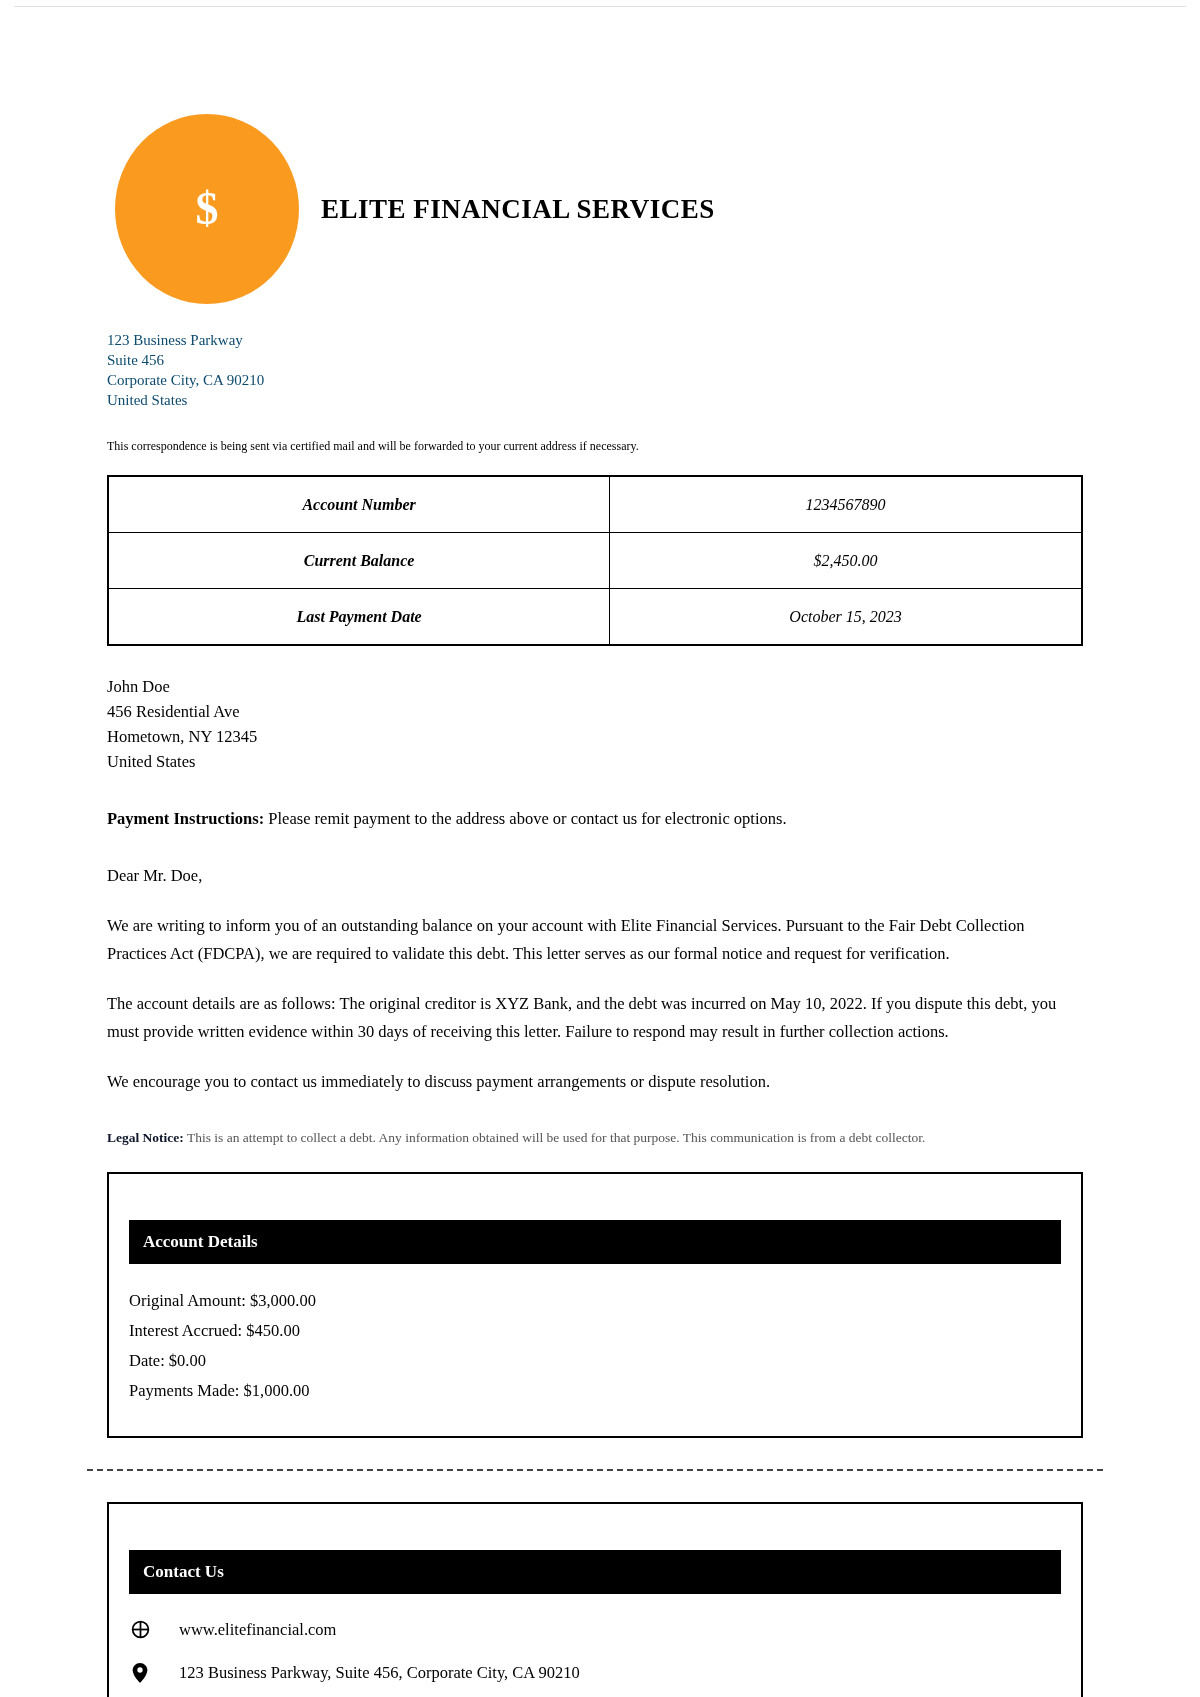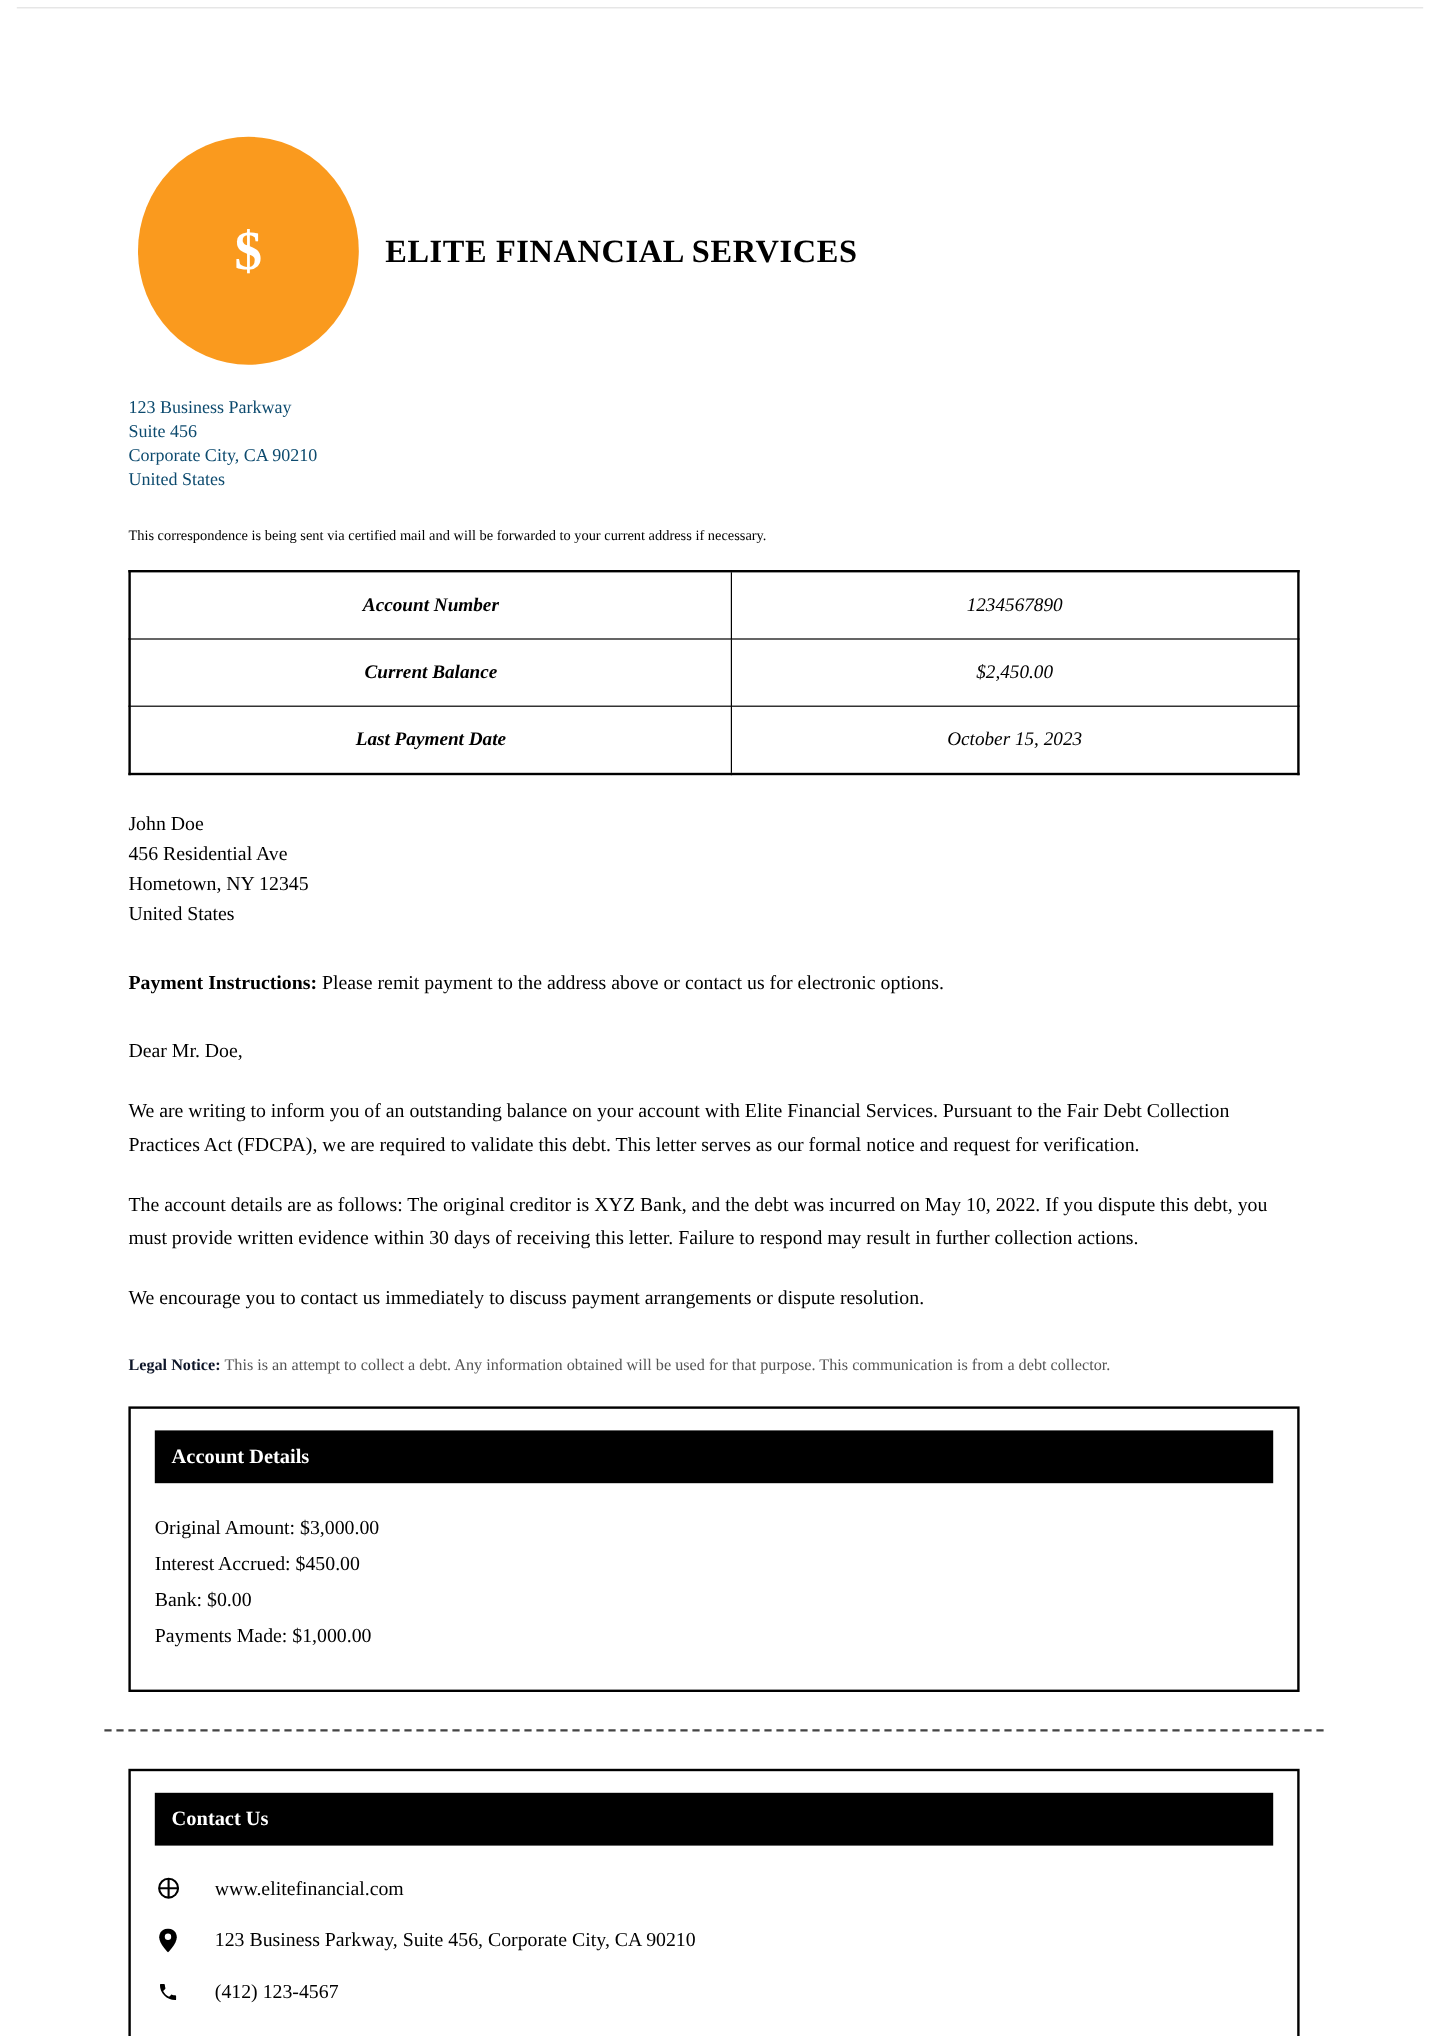--- a/index.html
+++ b/index.html
@@ -113,20 +113,21 @@
     border: 2px solid #000;
     padding: 18px 20px 30px 20px;
   }
   .box-header {
     background: #000;
     color: #fff;
     font-weight: bold;
     font-size: 17px;
     padding: 12px 14px;
     line-height: 20px;
+    margin-top: 28px;
   }
   .detail-items { margin-top: 22px; font-size: 16.5px; }
   .detail-items div { line-height: 30px; }
   hr.dashed {
     border: none;
     border-top: 2px dashed #444;
     margin: 31px -20px 31px -20px;
   }
   .contact-rows { margin-top: 14px; }
   .contact-row {
@@ -192,21 +193,21 @@
   <p class="body-par">The account details are as follows: The original creditor is XYZ Bank, and the debt was incurred on May 10, 2022. If you dispute this debt, you must provide written evidence within 30 days of receiving this letter. Failure to respond may result in further collection actions.</p>
   <p class="body-par">We encourage you to contact us immediately to discuss payment arrangements or dispute resolution.</p>
 
   <div class="legal"><b>Legal Notice:</b><span> This is an attempt to collect a debt. Any information obtained will be used for that purpose. This communication is from a debt collector.</span></div>
 
   <div class="box">
     <div class="box-header">Account Details</div>
     <div class="detail-items">
       <div>Original Amount: $3,000.00</div>
       <div>Interest Accrued: $450.00</div>
-      <div>Bank: $0.00</div>
+      <div>Date: $0.00</div>
       <div>Payments Made: $1,000.00</div>
     </div>
   </div>
 
   <hr class="dashed">
 
   <div class="box">
     <div class="box-header">Contact Us</div>
     <div class="contact-rows">
       <div class="contact-row">

